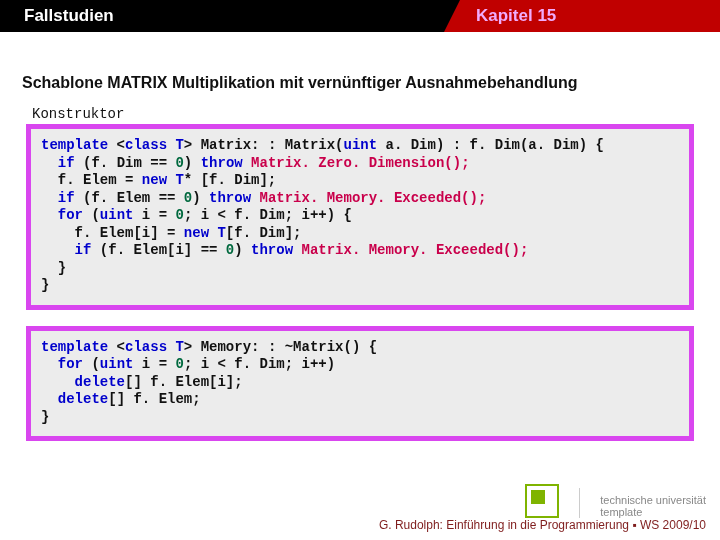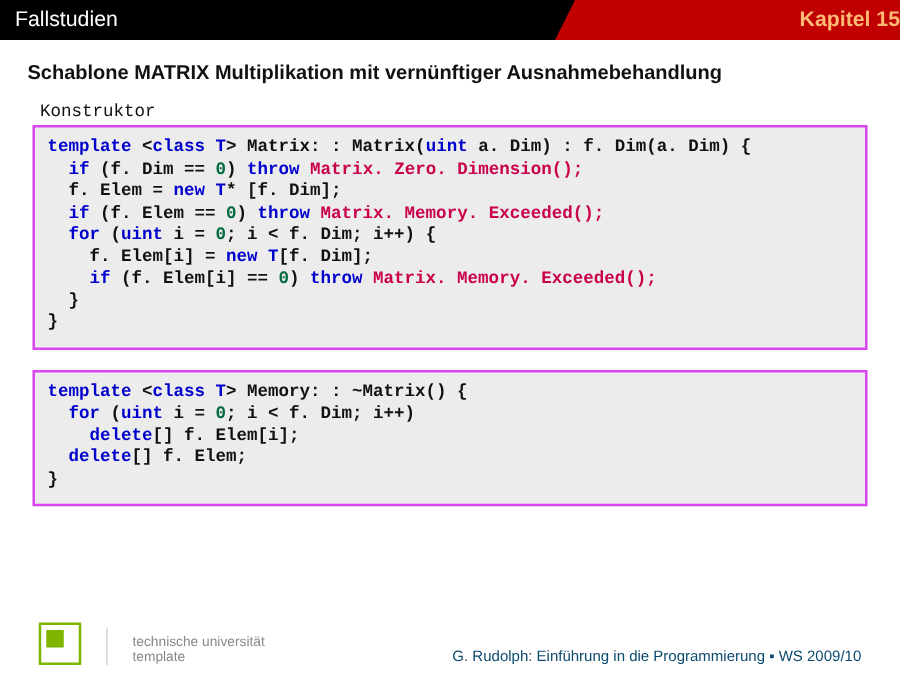--- a/index.html
+++ b/index.html
@@ -1,68 +1,68 @@
 <!DOCTYPE html>
 <html><head>
 <meta charset="utf-8">
 <style>
   * { margin: 0; padding: 0; box-sizing: border-box; }
   html, body { width: 720px; height: 540px; font-family: Arial, Helvetica, sans-serif; background: #fff; }
   .slide { position: relative; width: 720px; height: 540px; }
 
   .titlebar { display: flex; height: 32px; }
   .title-left {
-    flex: 1; background: #000; color: #fff; font-weight: normal;
-    font-size: 17px; line-height: 32px; padding-left: 12px;
+    flex: 1; background: #000; color: #fff; font-weight: bold;
+    font-size: 17px; line-height: 32px; padding-left: 24px;
   }
   .title-right {
-    width: 260px; background: #c00000; color: #fdba74; font-weight: bold;
-    font-size: 17px; line-height: 32px; padding-left: 16px; text-align: right;
+    width: 260px; background: #c00000; color: #f0abfc; font-weight: bold;
+    font-size: 17px; line-height: 32px; padding-left: 16px;
   }
   
   .title-left::after {
     content: ""; position: absolute; left: 444px; top: 0;
     width: 0; height: 0;
     border-bottom: 32px solid #c00000;
     border-left: 16px solid transparent;
   }
 
-  .content { padding: 18px 22px 0 22px; }
+  .content { padding: 18px 22px 0 22px; margin-top: 24px; }
   .subtitle { font-size: 16px; font-weight: bold; color: #111; margin-bottom: 14px; }
 
   .section-label { font-size: 14px; color: #111; margin: 0 0 2px 10px; font-family: Liberation Mono, monospace; }
 
   .codebox {
-    background: #ececec; border: 2px solid #d946ef;
+    background: #ececec; border: 5px solid #d946ef;
     margin: 0 4px 16px 4px; padding: 8px 10px 10px 10px;
     font-family: "Courier New", Courier, monospace;
     font-size: 14px; font-weight: bold; white-space: pre;
     line-height: 1.25; color: #111;
   }
   .kw   { color: #0000cc; }
   .type { color: #0000cc; }
   .func { color: #c9004b; }
   .num  { color: #00693e; }
 
   .footer {
     position: absolute; left: 0; bottom: 8px; width: 100%;
-    display: flex; align-items: flex-end; padding: 0 31px;
+    display: flex; align-items: flex-end; padding: 0 14px; flex-direction: column;
   }
   .logo { display: flex; align-items: flex-end; gap: 10px; }
   .logo-mark {
     width: 34px; height: 34px; border: 2px solid #7fb400; position: relative;
   }
   .logo-mark::before {
     content: ""; position: absolute; left: 4px; top: 4px;
     width: 14px; height: 14px; background: #7fb400;
   }
   .logo-text { color: #888; font-size: 11px; line-height: 1.1; }
   .divider { width: 1px; height: 30px; background: #ccc; margin: 0 10px; }
 
-  .foot-right { margin-left: auto; text-align: right; color: #0c4a6e; font-size: 12px; }
+  .foot-right { margin-left: auto; text-align: right; color: #7f1d1d; font-size: 12px; }
   .foot-right .pg { font-size: 13px; }
 </style>
 </head>
 <body>
 
 <div class="slide">
   <div class="titlebar">
     <div class="title-left">Fallstudien</div>
     <div class="title-right">Kapitel 15</div>
   </div>

